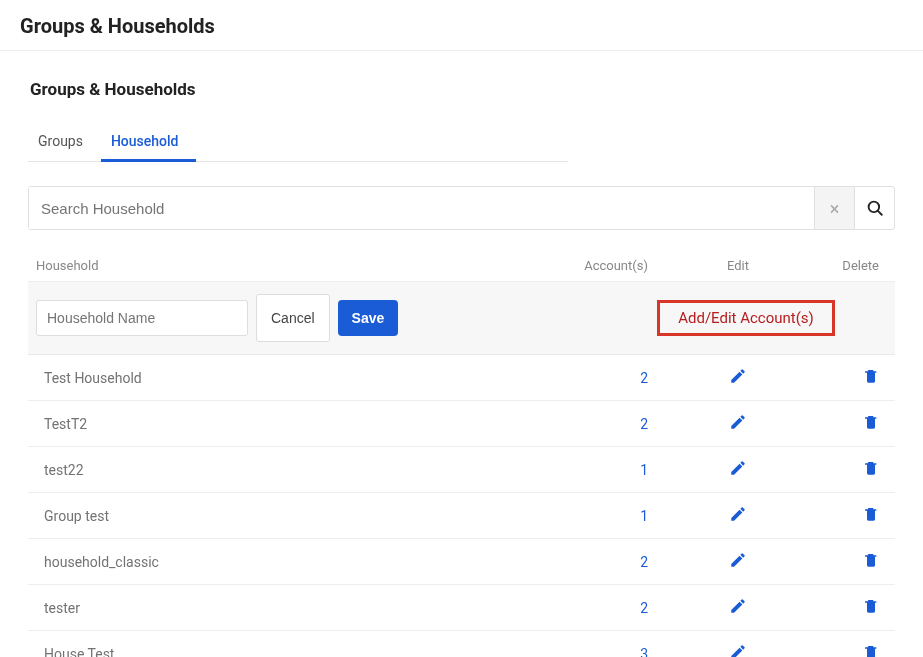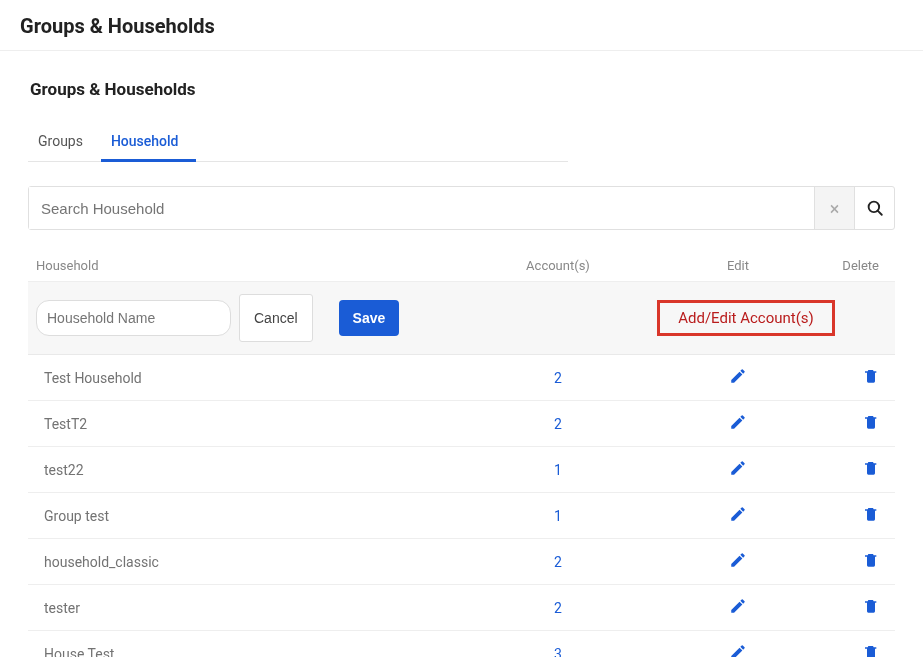--- a/index.html
+++ b/index.html
@@ -89,41 +89,41 @@
     }
     .thead-row {
       display: flex;
       align-items: center;
       padding: 8px 0;
       font-size: 13px;
       color: #888;
       border-bottom: 1px solid #eee;
     }
     .col-name { flex: 0 0 440px; padding-left: 8px; }
-    .col-accounts { flex: 0 0 180px; text-align: center; }
+    .col-accounts { flex: 0 0 180px; text-align: right; }
     .col-edit { flex: 0 0 180px; text-align: center; }
     .col-delete { flex: 1; text-align: right; padding-right: 16px; }
     .input-row {
       display: flex;
       align-items: center;
       padding: 12px 8px;
       background: #f7f7f7;
       border-bottom: 1px solid #e9e9e9;
     }
     .input-row .col-name-wrap {
       flex: 0 0 440px;
       display: flex;
       gap: 8px;
       align-items: center;
     }
     .household-input {
       height: 36px;
-      width: 195px;
+      width: 212px;
       border: 1px solid #ddd;
-      border-radius: 13px;
+      border-radius: 3px;
       padding: 0 10px;
       font-size: 14px;
       color: #888;
       outline: none;
     }
     .btn-cancel {
       height: 48px;
       padding: 0 14px;
       border: 1px solid #ddd;
       background: #fff;
@@ -135,21 +135,20 @@
     .btn-save {
       height: 36px;
       padding: 0 14px;
       border: none;
       background: #1a5cd6;
       color: #fff;
       border-radius: 4px;
       font-size: 14px;
       font-weight: 600;
       cursor: pointer;
-      margin-left: 18px;
     }
     .add-edit-wrap {
       flex: 0 0 180px;
       display: flex;
       justify-content: center;
     }
     .add-edit-box {
       border: 3px solid #d9362a;
       padding: 6px 18px;
       font-size: 15px;

